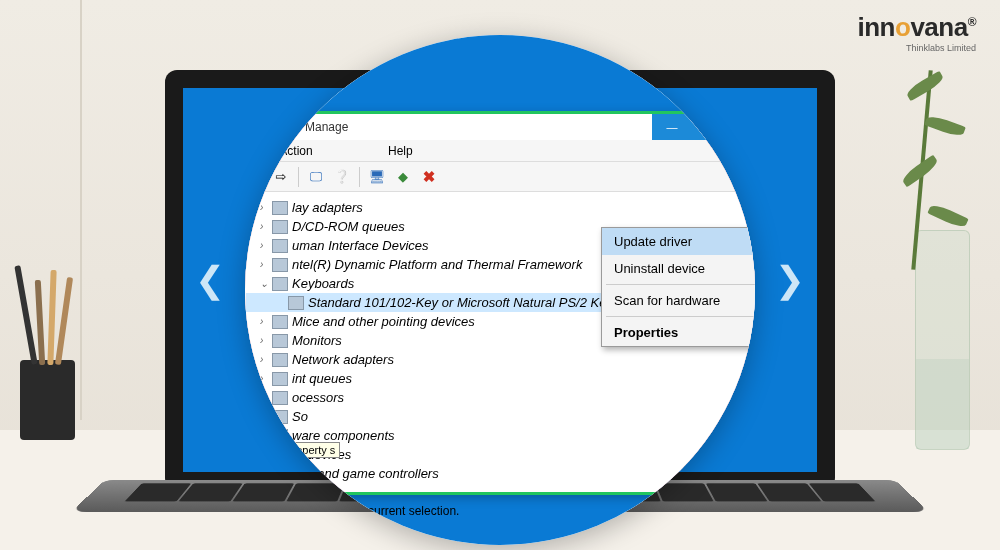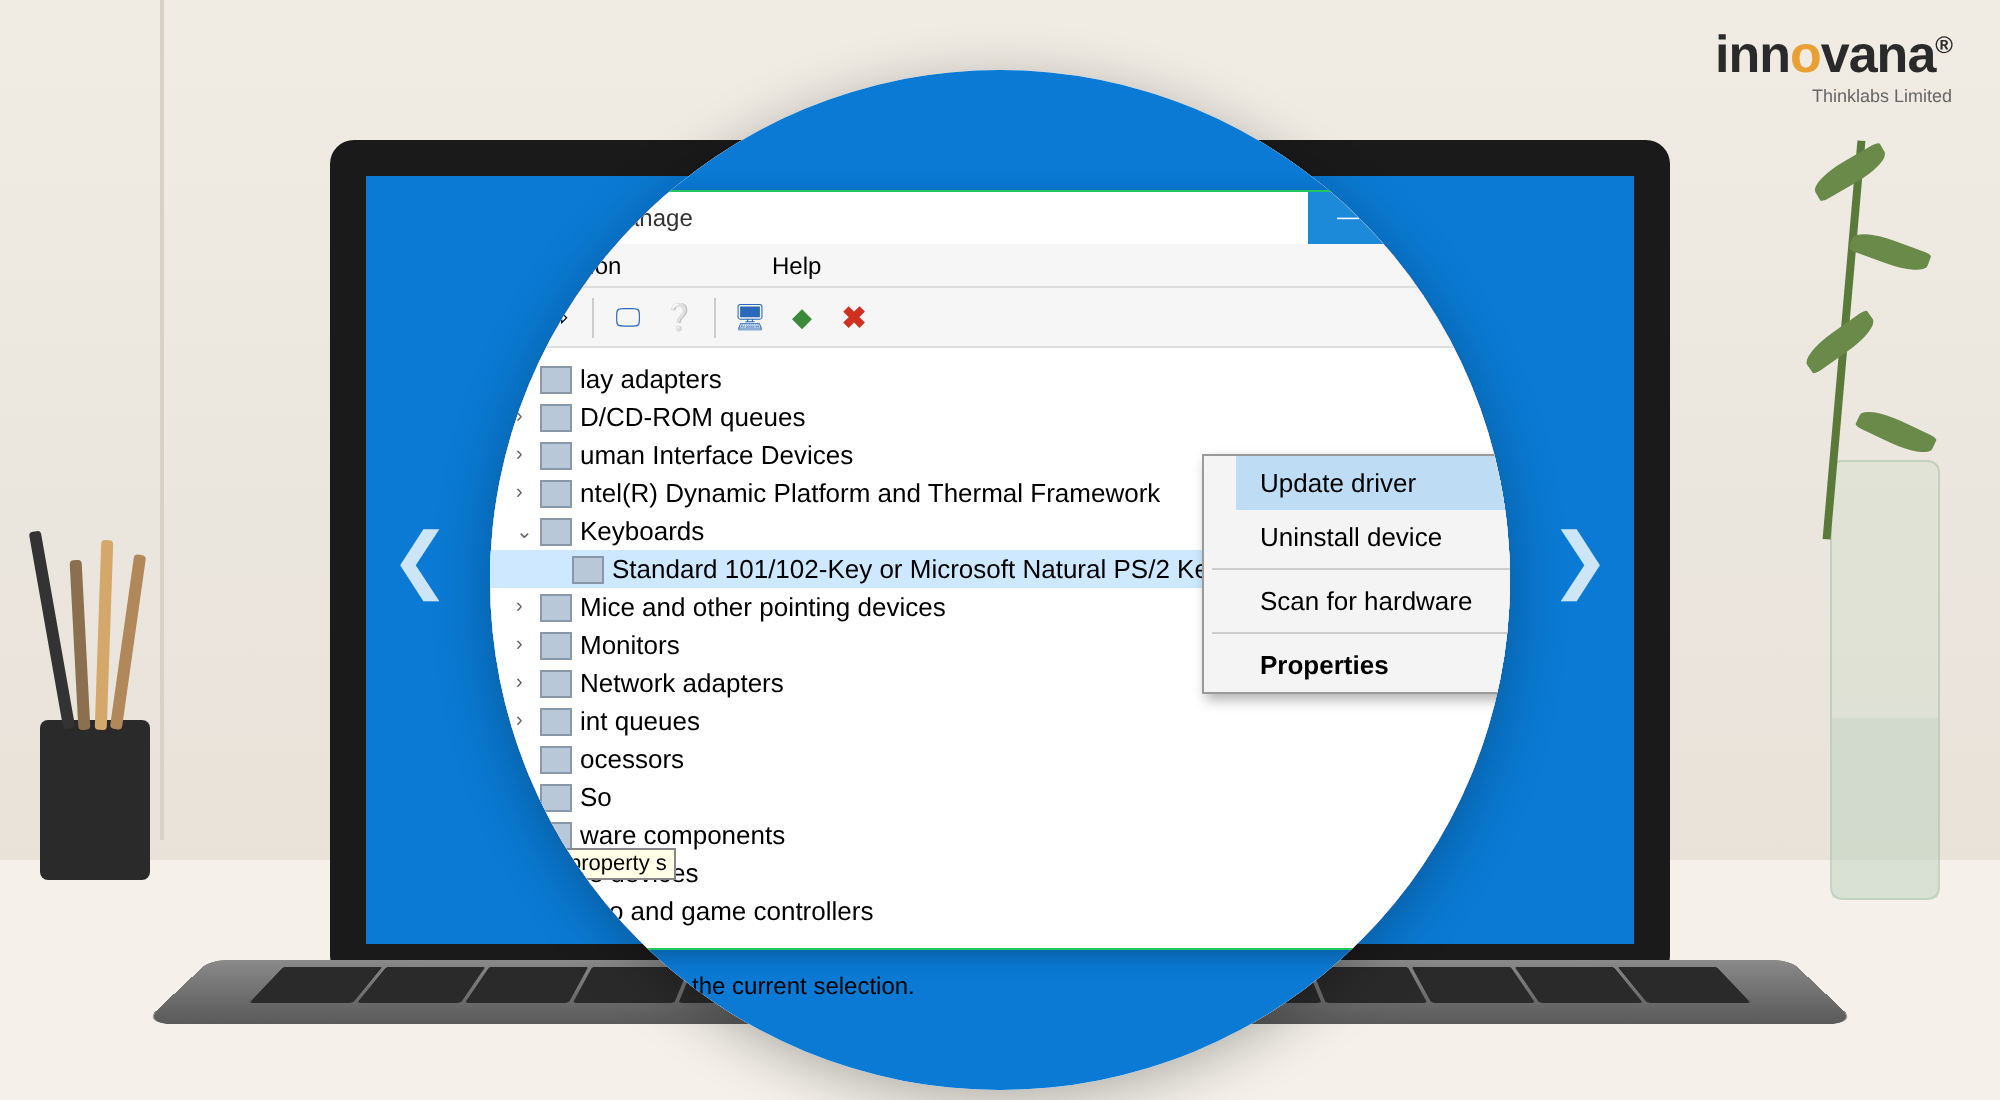--- a/index.html
+++ b/index.html
@@ -40,49 +40,49 @@
 
 .brand { position: absolute; top: 12px; right: 24px; text-align: right; }
 .brand-name { font-size: 26px; font-weight: 700; color: #2a2a2a; letter-spacing: -0.5px; }
 .brand-o { color: #e8a035; }
 .brand-reg { font-size: 12px; vertical-align: super; }
 .brand-tag { font-size: 9px; color: #666; }
 
 
 .magnifier { position: absolute; left: 245px; top: 35px; width: 510px; height: 510px; border-radius: 50%; background: #fff; box-shadow: 0 6px 28px rgba(0,0,0,0.28), inset 0 0 0 4px rgba(255,255,255,0.9); overflow: hidden; }
 .mag-bg { position: absolute; inset: 0; background: #0a7ad4; }
-.dm-window { position: absolute; left: -10px; top: 60px; width: 540px; background: #fca5a5; border: 1px solid #22c55e; box-shadow: 0 3px 10px rgba(0,0,0,0.25); }
+.dm-window { position: absolute; left: -10px; top: 76px; width: 540px; background: #fca5a5; border: 3px solid #22c55e; box-shadow: 0 3px 10px rgba(0,0,0,0.25); }
 
 
 .titlebar { height: 26px; background: #fff; display: flex; align-items: center; padding-left: 6px; color: #333; font-size: 12px; position: relative; }
 .tb-icon { width: 15px; height: 15px; background: #3a6aa8; margin-right: 6px; border-radius: 2px; display: flex; align-items: center; justify-content: center; font-size: 9px; color: #fff; }
 .win-controls { position: absolute; right: 0; top: 0; display: flex; }
 .win-btn { width: 40px; height: 26px; display: flex; align-items: center; justify-content: center; font-size: 11px; color: #fff; background: #1c8ad8; }
 .win-close { background: #1c8ad8; }
 .menubar { height: 22px; display: flex; align-items: center; padding-left: 8px; font-size: 12px; gap: 14px; background: #f6f6f6; border-bottom: 1px solid #ddd; position: relative; }
 .menubar .help { position: absolute; left: 150px; }
 .toolbar { height: 30px; display: flex; align-items: center; padding-left: 6px; gap: 4px; background: #f6f6f6; border-bottom: 1px solid #ddd; }
 .tb-btn { width: 22px; height: 22px; display: flex; align-items: center; justify-content: center; font-size: 13px; border: 1px solid transparent; }
 .tb-sep { width: 1px; height: 20px; background: #ccc; margin: 0 2px; }
 .tb-red { color: #d03020; font-weight: bold; font-size: 15px; }
 .tb-monitor { color: #2a6ab8; }
 .tb-green { color: #3a8a3a; }
 
-.tree { padding: 6px 4px 6px 8px; font-size: 13px; color: #000; background: #fff; position: relative; min-height: 300px; }
+.tree { padding: 6px 4px 6px 8px; font-size: 13px; color: #000; background: #fff; position: relative; min-height: 300px; font-style: italic; }
 .tree-row { display: flex; align-items: center; height: 19px; padding-left: 14px; white-space: nowrap; }
 .expander { width: 12px; color: #666; font-size: 10px; display: inline-block; }
 .dev-icon { width: 16px; height: 14px; margin-right: 4px; background: #b8c8d8; border: 1px solid #8898a8; display: inline-block; }
 .tree-row.child { padding-left: 42px; }
 .tree-row.highlighted { background: #cde8ff; }
 .status-tooltip { position: absolute; left: 8px; top: 328px; background: #ffffe8; border: 1px solid #888; font-size: 11px; padding: 1px 4px; }
 .status-text2 { position: absolute; left: 110px; top: 390px; font-size: 12px; }
 
 
 .context-menu { position: absolute; right: -14px; top: 192px; width: 168px; background: #f4f4f4; border: 1px solid #9a9a9a; box-shadow: 2px 3px 6px rgba(0,0,0,0.3); font-size: 13px; }
-.cm-item { padding: 6px 12px; margin-left: 16px; }
+.cm-item { padding: 6px 12px; }
 .cm-item.highlight { background: #bfdcf5; }
 .cm-sep { height: 1px; background: #ccc; margin: 2px 4px; }
 .cm-item.bold { font-weight: 700; }
 </style>
 </head>
 <body>
 
 <div class="scene">
   <div class="wall-line"></div>
   <div class="desk"></div>

